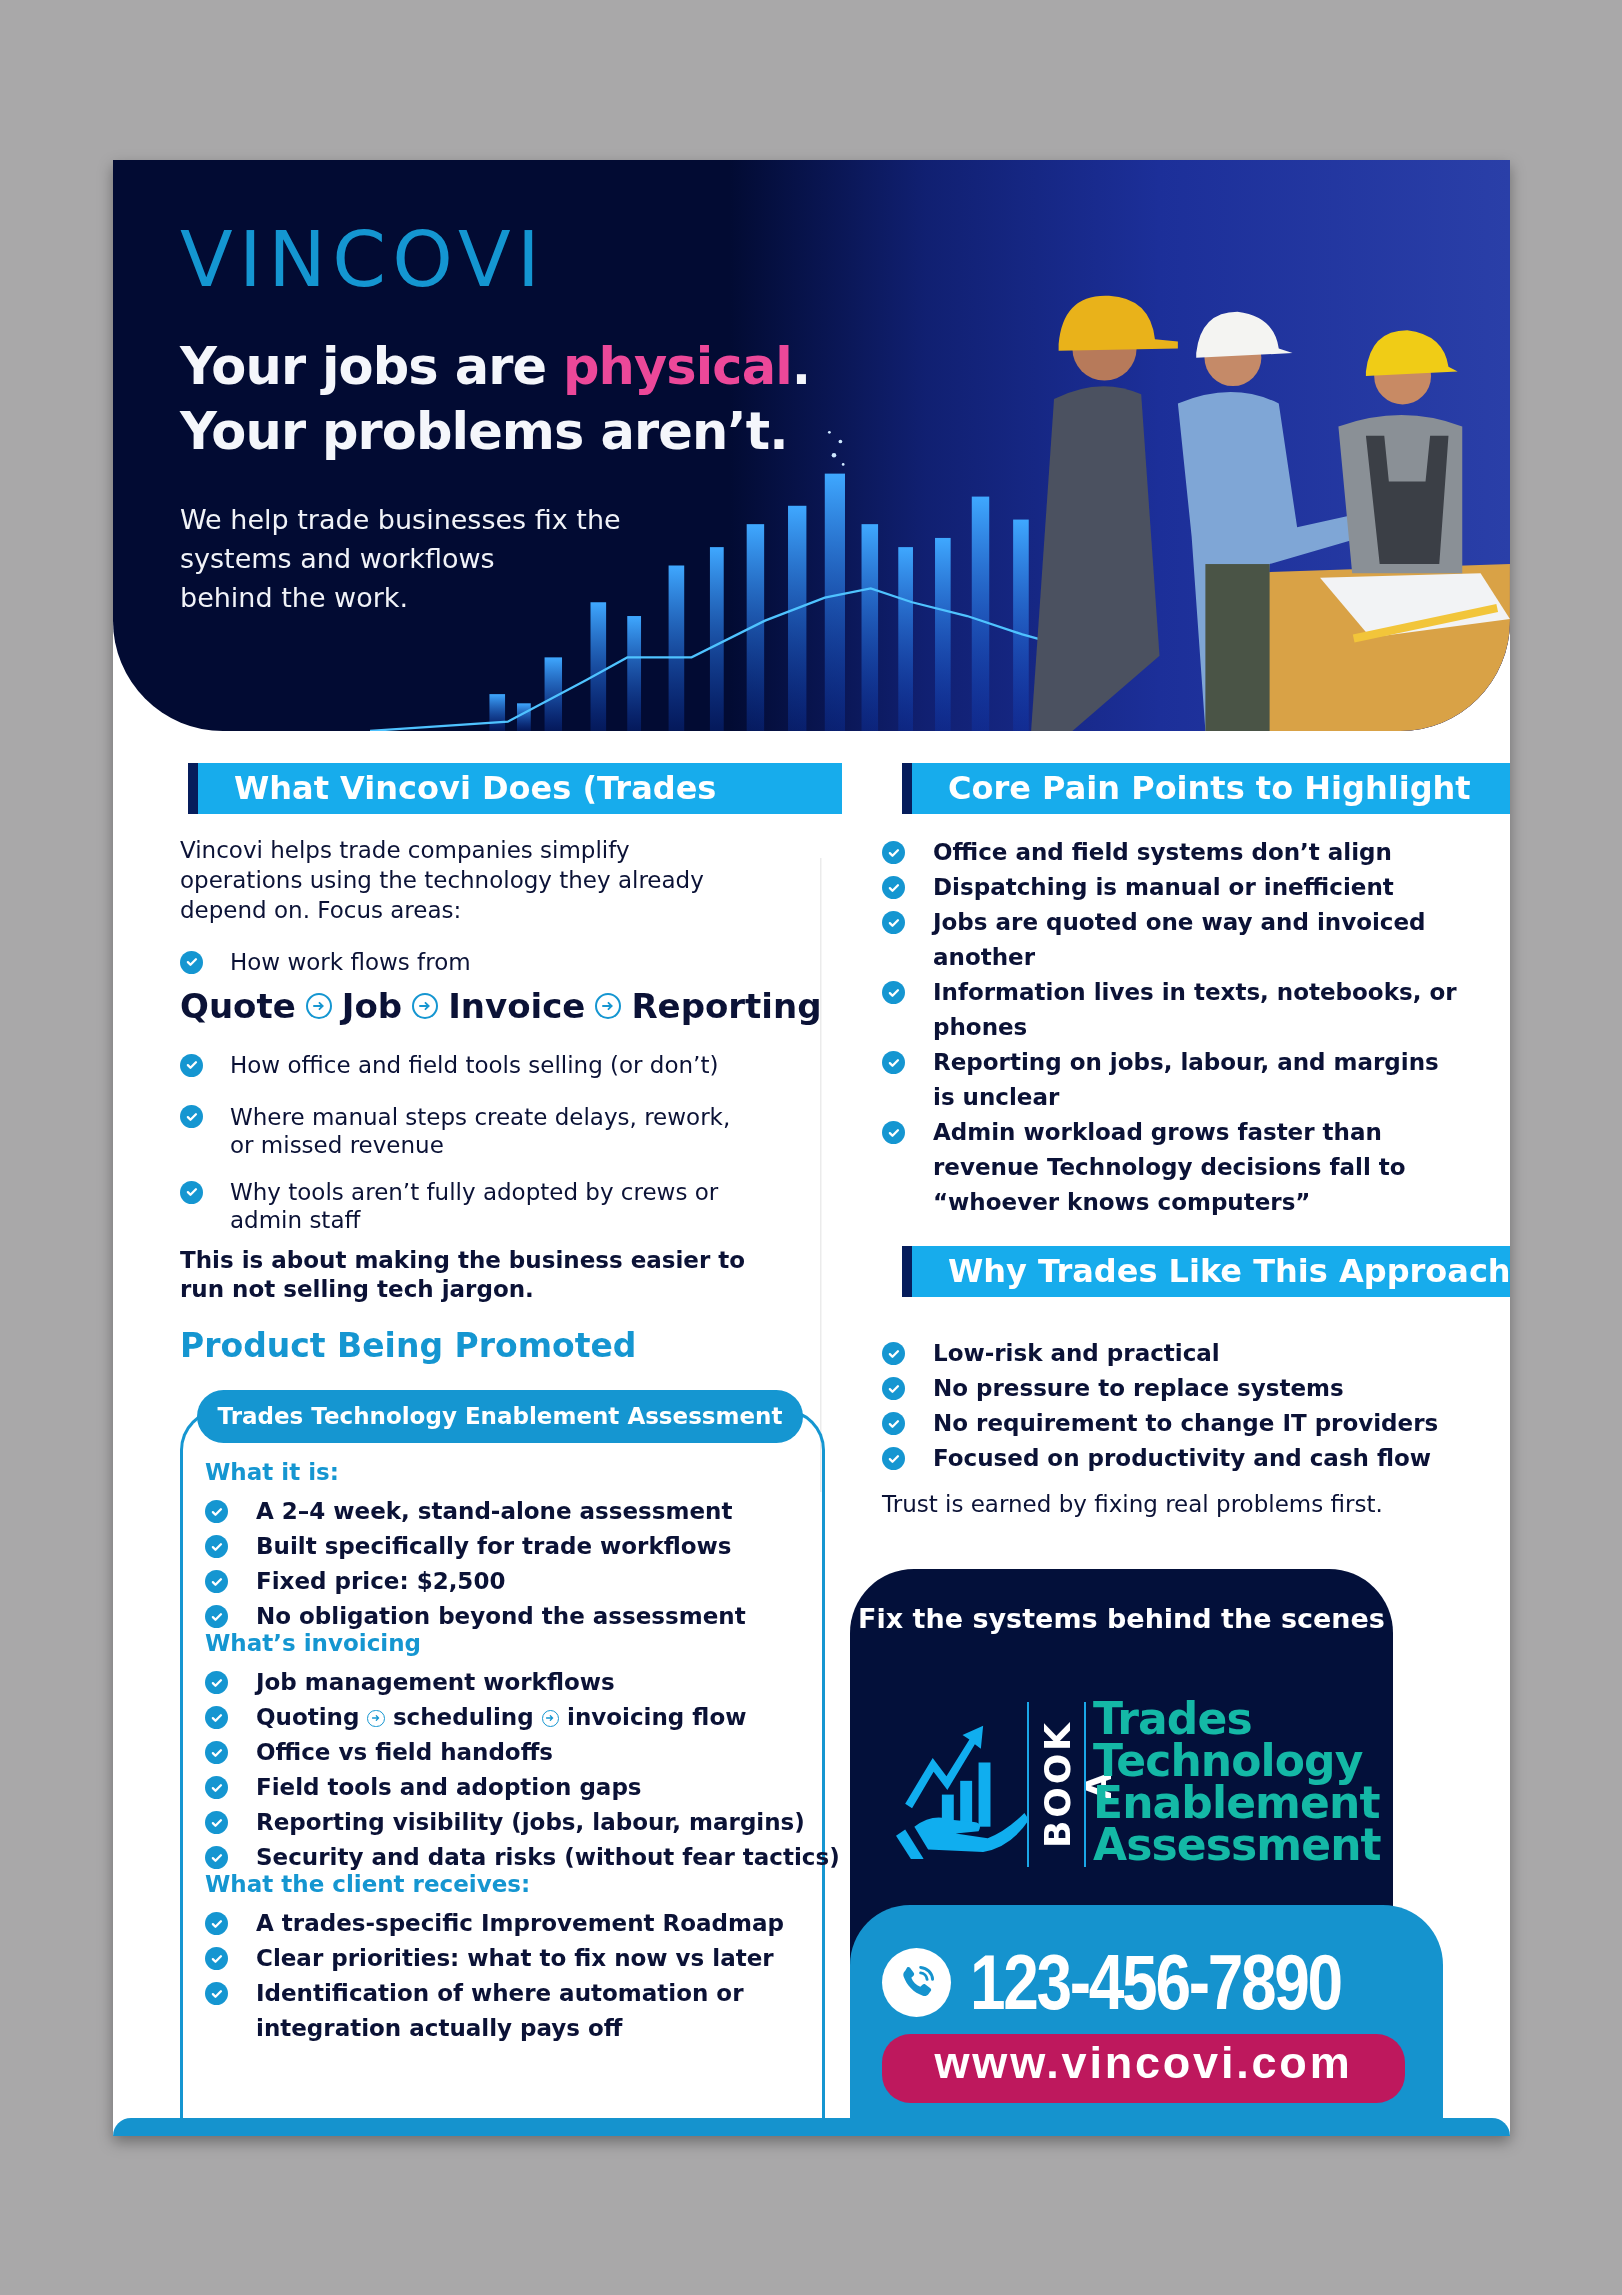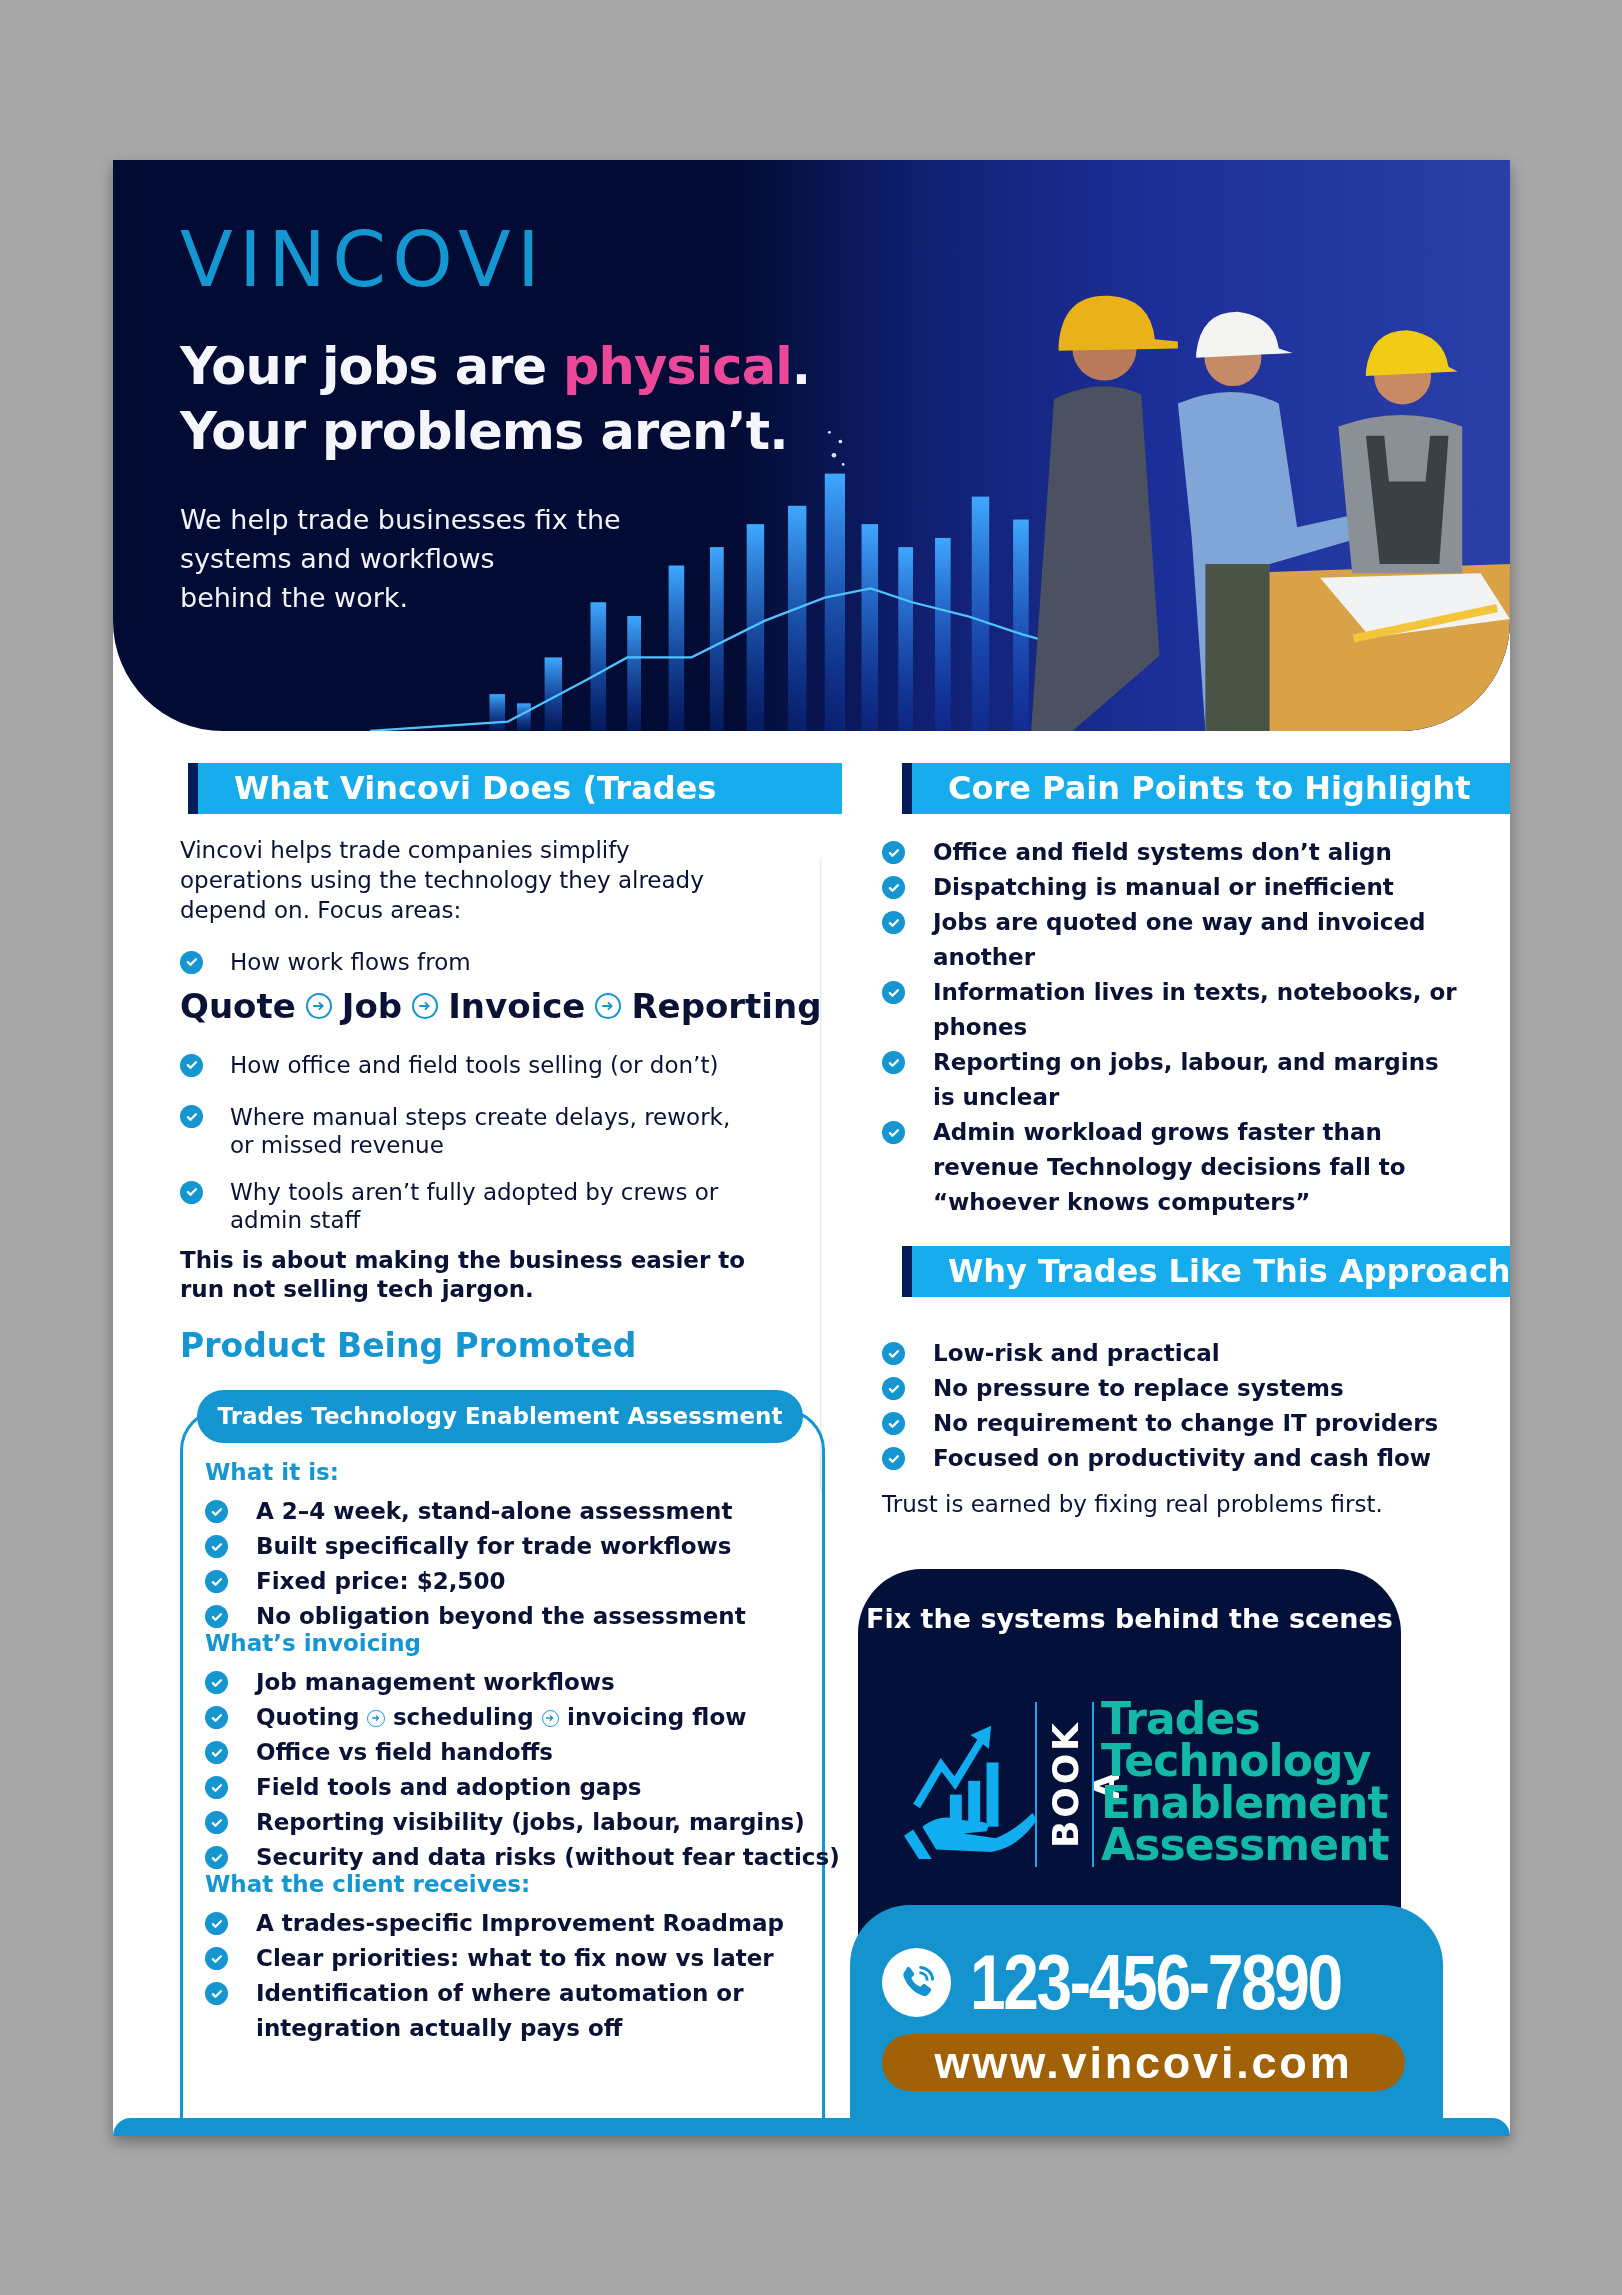--- a/index.html
+++ b/index.html
@@ -73,21 +73,21 @@
     .prod-pill {
       position:absolute; left:84px; top:1230px; width:606px; height:53px; border-radius:27px;
       background:#1596d1; color:#fff; font-weight:bold; font-size:23px; text-align:center; line-height:53px;
       font-family:"DejaVu Sans", sans-serif;
     }
     .sub-h { position:absolute; color:#1596d1; font-weight:bold; font-size:23px; font-family:"DejaVu Sans", sans-serif; }
 
     
     .cta {
       position:absolute; left:737px; top:1409px; width:543px; height:574px;
-      background:#03103a; border-radius:64px 64px 0 0;margin-left:8px;
+      background:#03103a; border-radius:64px 64px 0 0;
     }
     .cta-tag {
       position:absolute; left:0; top:32px; width:100%; text-align:center; color:#fff; font-weight:bold;
       font-size:27px; line-height:35px; font-family:"DejaVu Sans", sans-serif;
     }
     .cta-book {
       position:absolute; left:187px; top:133px; width:41px; height:165px;
       color:#fff; font-weight:bold; font-size:36px; font-family:"DejaVu Sans", sans-serif;
       writing-mode:vertical-rl; transform:rotate(180deg); text-align:center; line-height:41px; letter-spacing:2.8px;
     }
@@ -102,21 +102,21 @@
     }
     .phone-row { position:absolute; left:32px; top:32px; display:flex; align-items:center; }
     .phone-icon {
       width:69px; height:69px; border-radius:50%; background:#fff; display:flex; align-items:center; justify-content:center;
     }
     .phone-num {
       margin-left:19px; color:#fff; font-weight:bold; font-size:78px; letter-spacing:-2.8px;
       font-family:"Liberation Sans", sans-serif; transform:scaleX(0.82); transform-origin:left center;
     }
     .web-pill {
-      position:absolute; left:32px; top:129px; width:523px; height:57px; border-radius:28.5px; background:#a16207;
+      position:absolute; left:32px; top:129px; width:523px; height:69px; border-radius:28.5px; background:#be185d;
       color:#fff; font-weight:bold; font-size:45px; text-align:center; line-height:57px; letter-spacing:2.8px;
       font-family:"Liberation Sans", sans-serif;
     }
     .footer-band {
       position:absolute; left:0; top:1958px; width:1397px; height:18.4px; background:#1593ce;
       border-radius:27.5px 27.5px 0 0;
     }
   </style>
 </head>
 <body>

